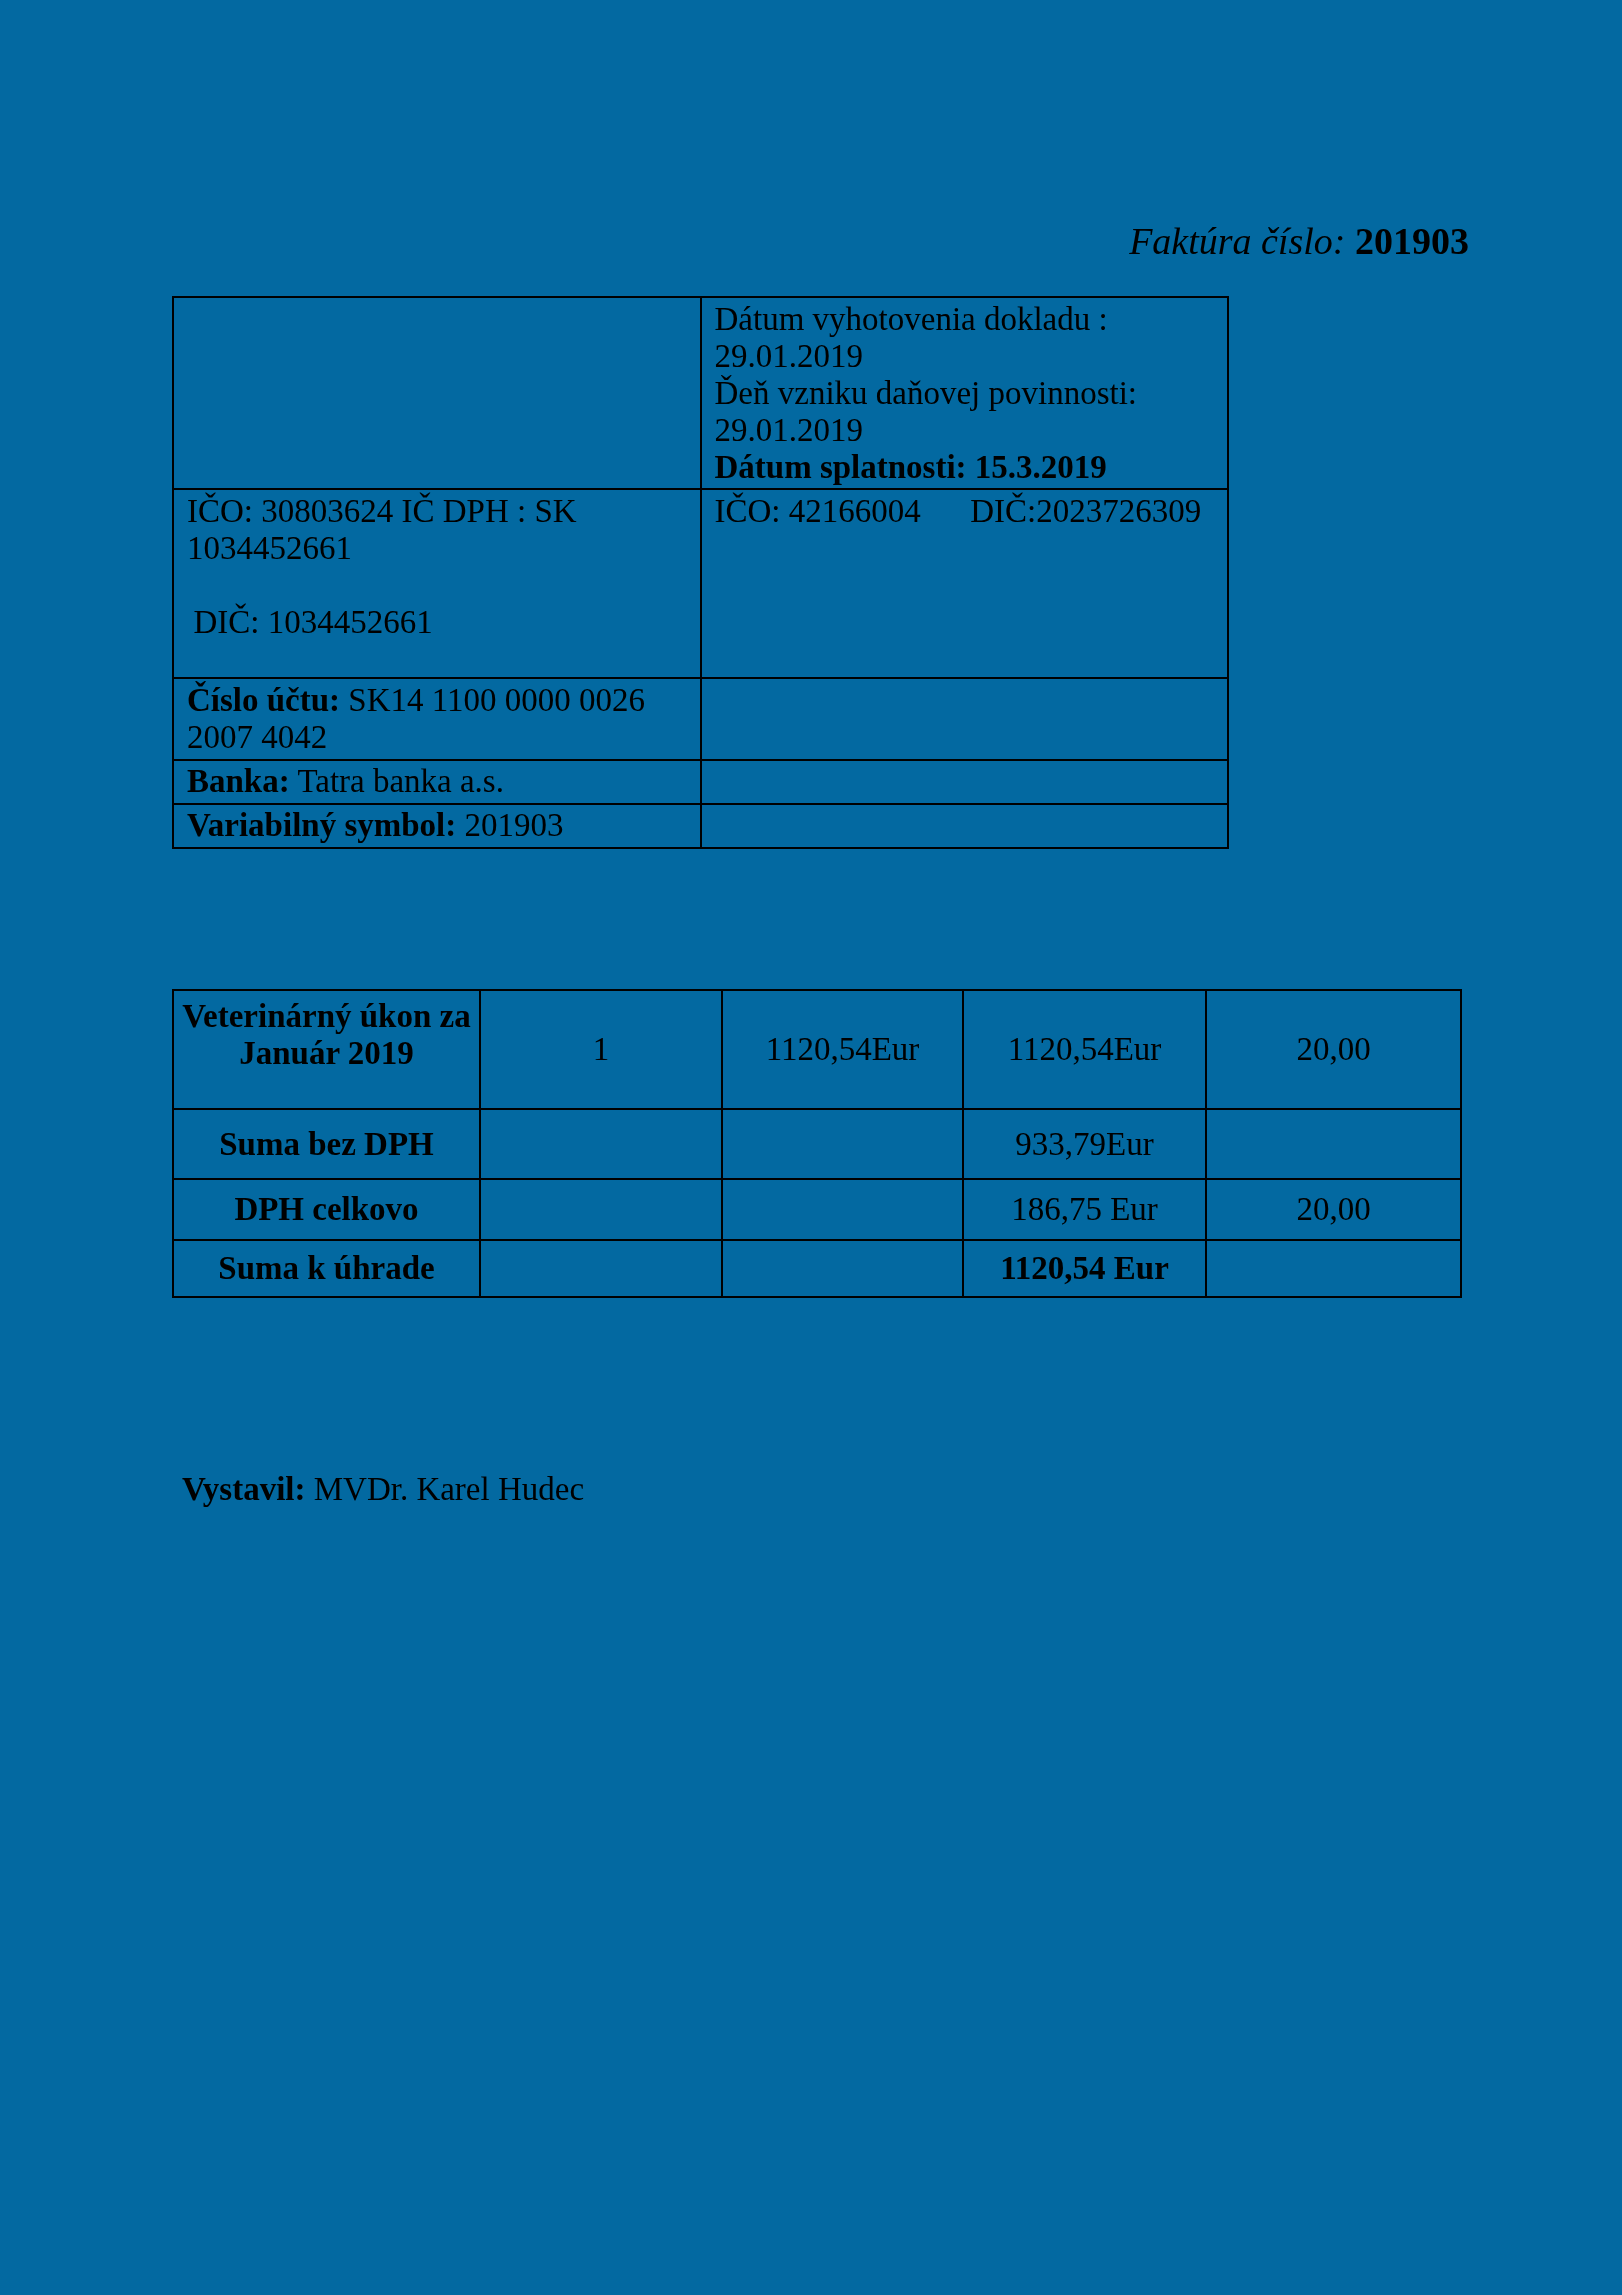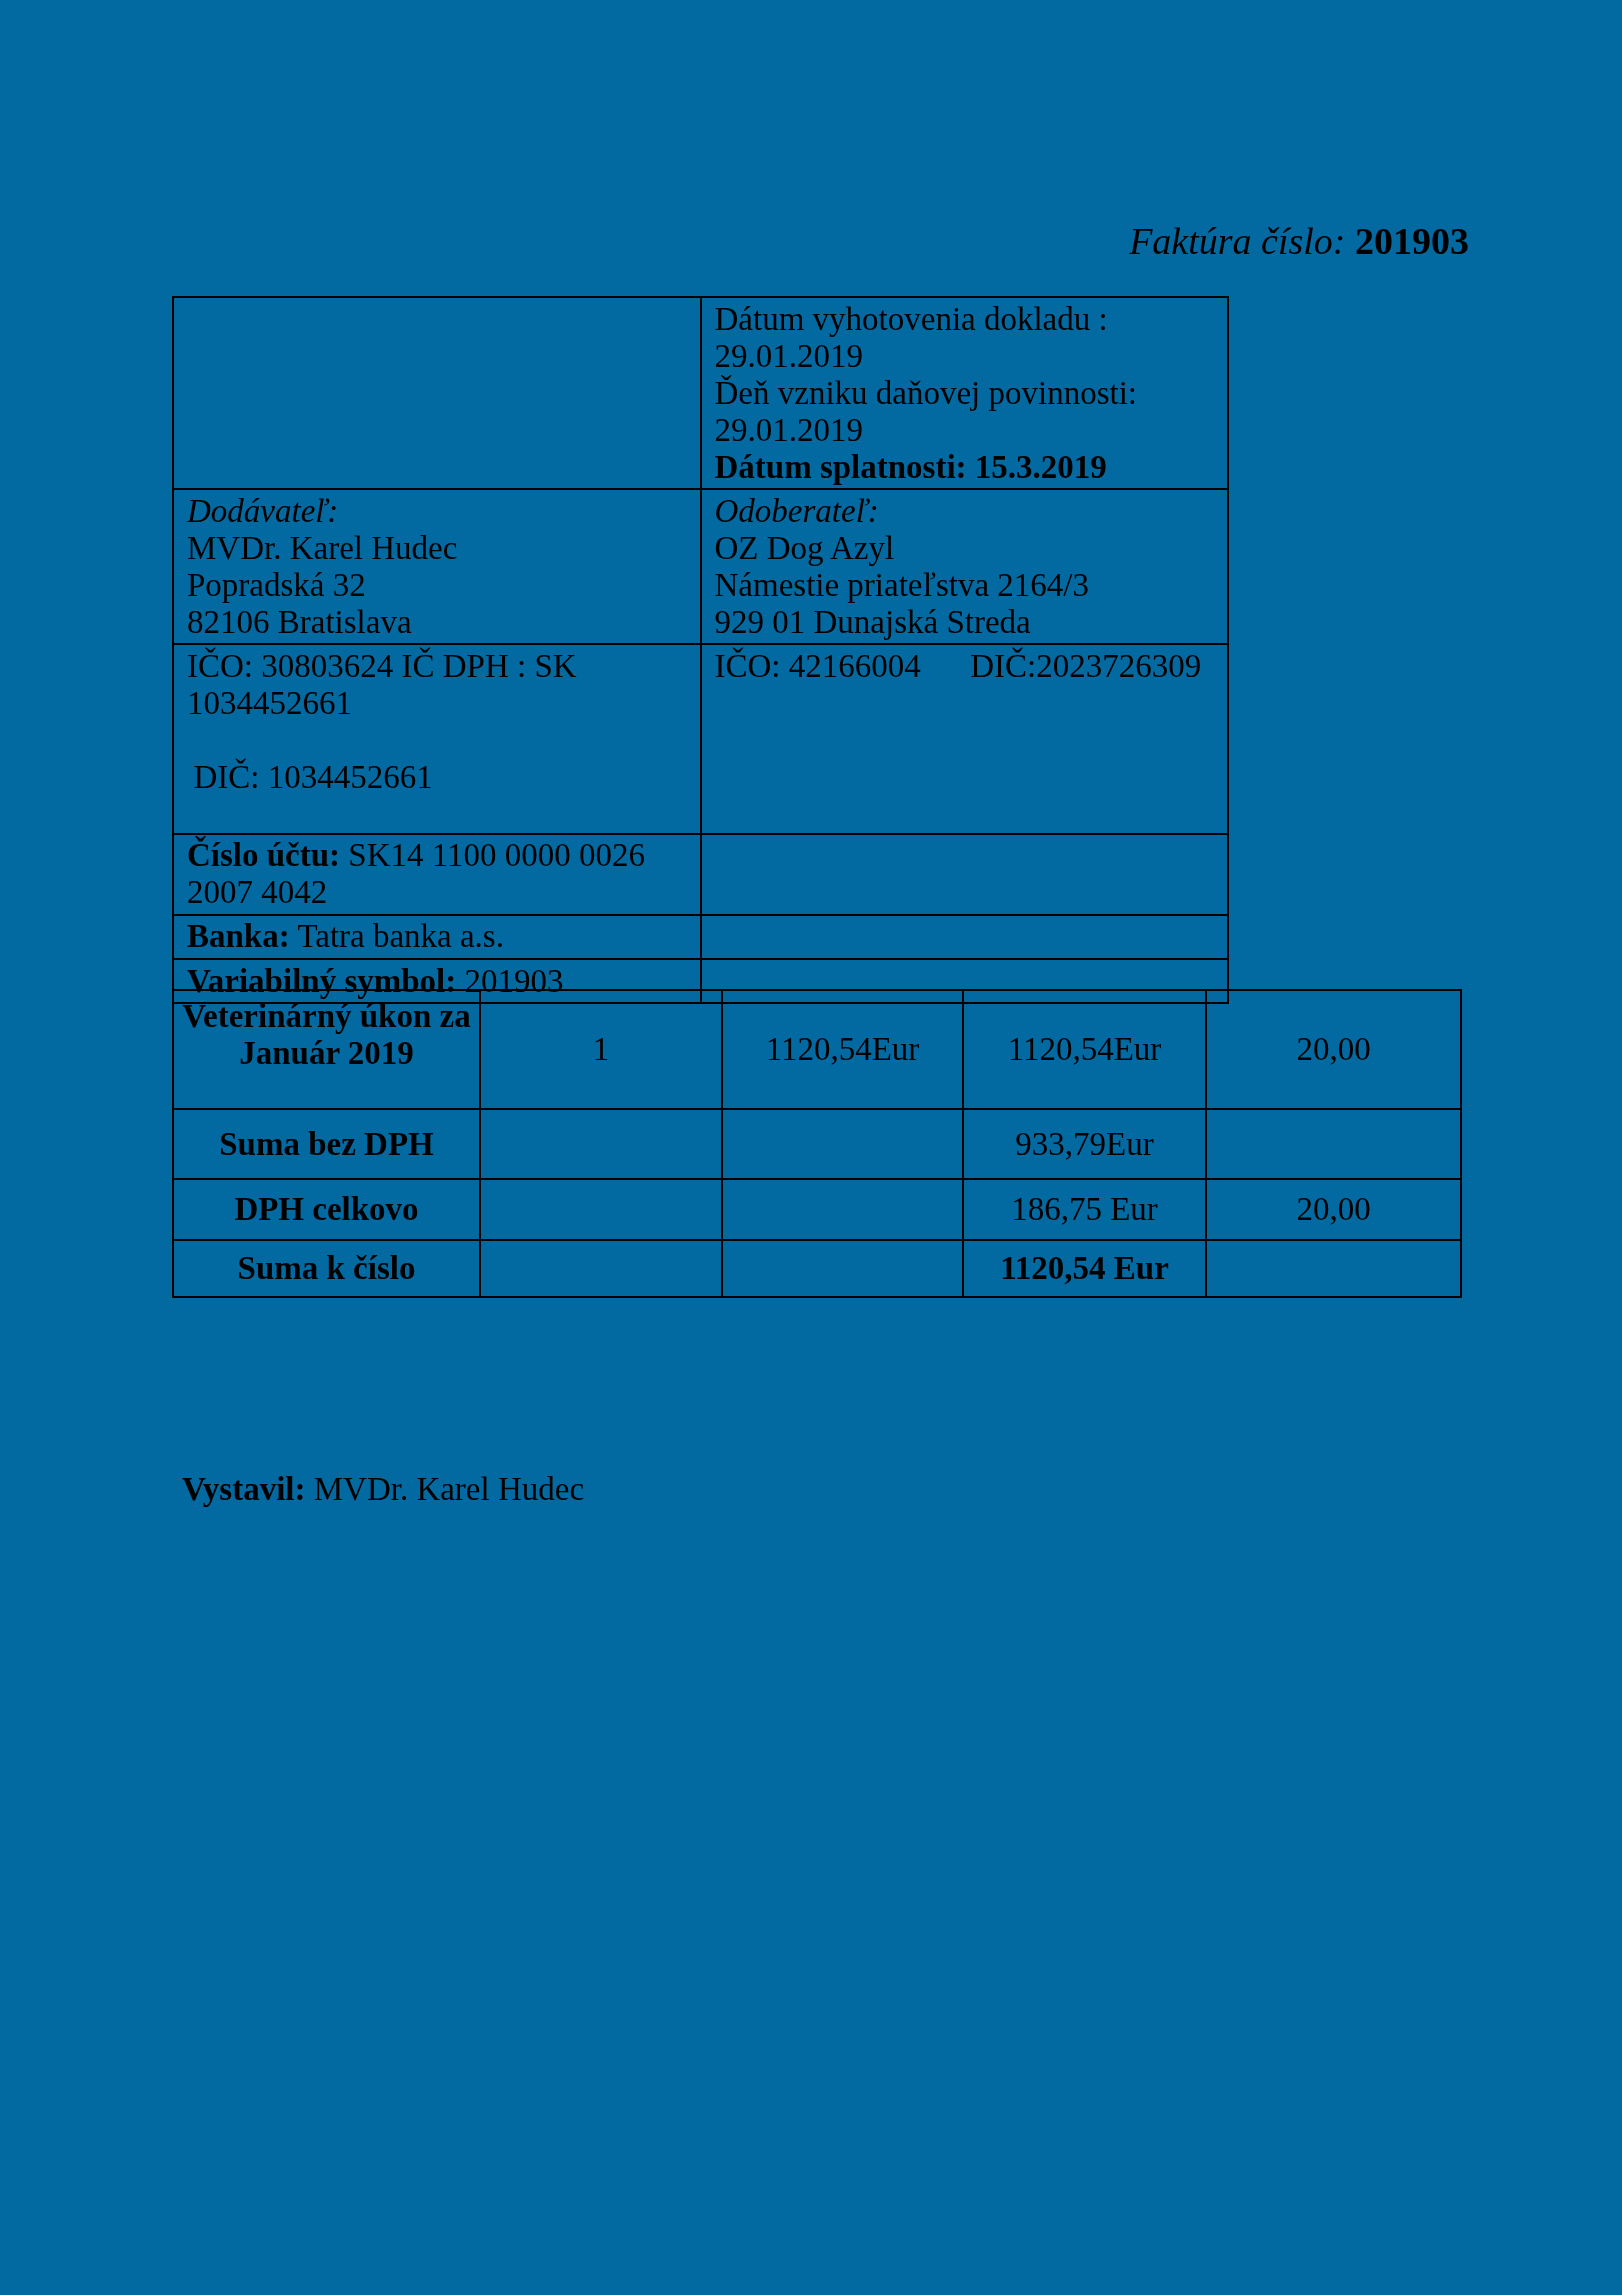--- a/index.html
+++ b/index.html
@@ -122,34 +122,20 @@
         <col>
         <col>
       </colgroup>
     <tbody>
         <tr class="row-dates">
       <td></td>
       <td>
         <div>Dátum vyhotovenia dokladu : 29.01.2019</div>
         <div>Ďeň vzniku daňovej povinnosti: 29.01.2019</div>
         <div class="b">Dátum splatnosti: 15.3.2019</div>
-      </td>
-    </tr>
-    <tr class="row-address">
-      <td>
-        <div class="i">Dodávateľ:</div>
-        <div>MVDr. Karel Hudec</div>
-        <div>Popradská 32</div>
-        <div>82106 Bratislava</div>
-      </td>
-      <td>
-        <div class="i">Odoberateľ:</div>
-        <div>OZ Dog Azyl</div>
-        <div>Námestie priateľstva 2164/3</div>
-        <div>929 01 Dunajská Streda</div>
       </td>
     </tr>
     <tr class="row-ids">
       <td>
         <div>IČO: 30803624 IČ DPH : SK 1034452661</div>
         <div class="dic-line">DIČ: 1034452661</div>
       </td>
       <td>
         <div class="pre">IČO: 42166004      DIČ:2023726309</div>
       </td>
@@ -205,21 +191,21 @@
       <td></td>
     </tr>
     <tr class="row-vat">
       <td class="b">DPH celkovo</td>
       <td></td>
       <td></td>
       <td>186,75 Eur</td>
       <td>20,00</td>
     </tr>
     <tr class="row-due">
-      <td class="b">Suma k číslo</td>
+      <td class="b">Suma k úhrade</td>
       <td></td>
       <td></td>
       <td class="b">1120,54 Eur</td>
       <td></td>
     </tr>
   </tbody>
     </table>
 
   <div class="issued-line">
     <span class="b">Vystavil:</span>

